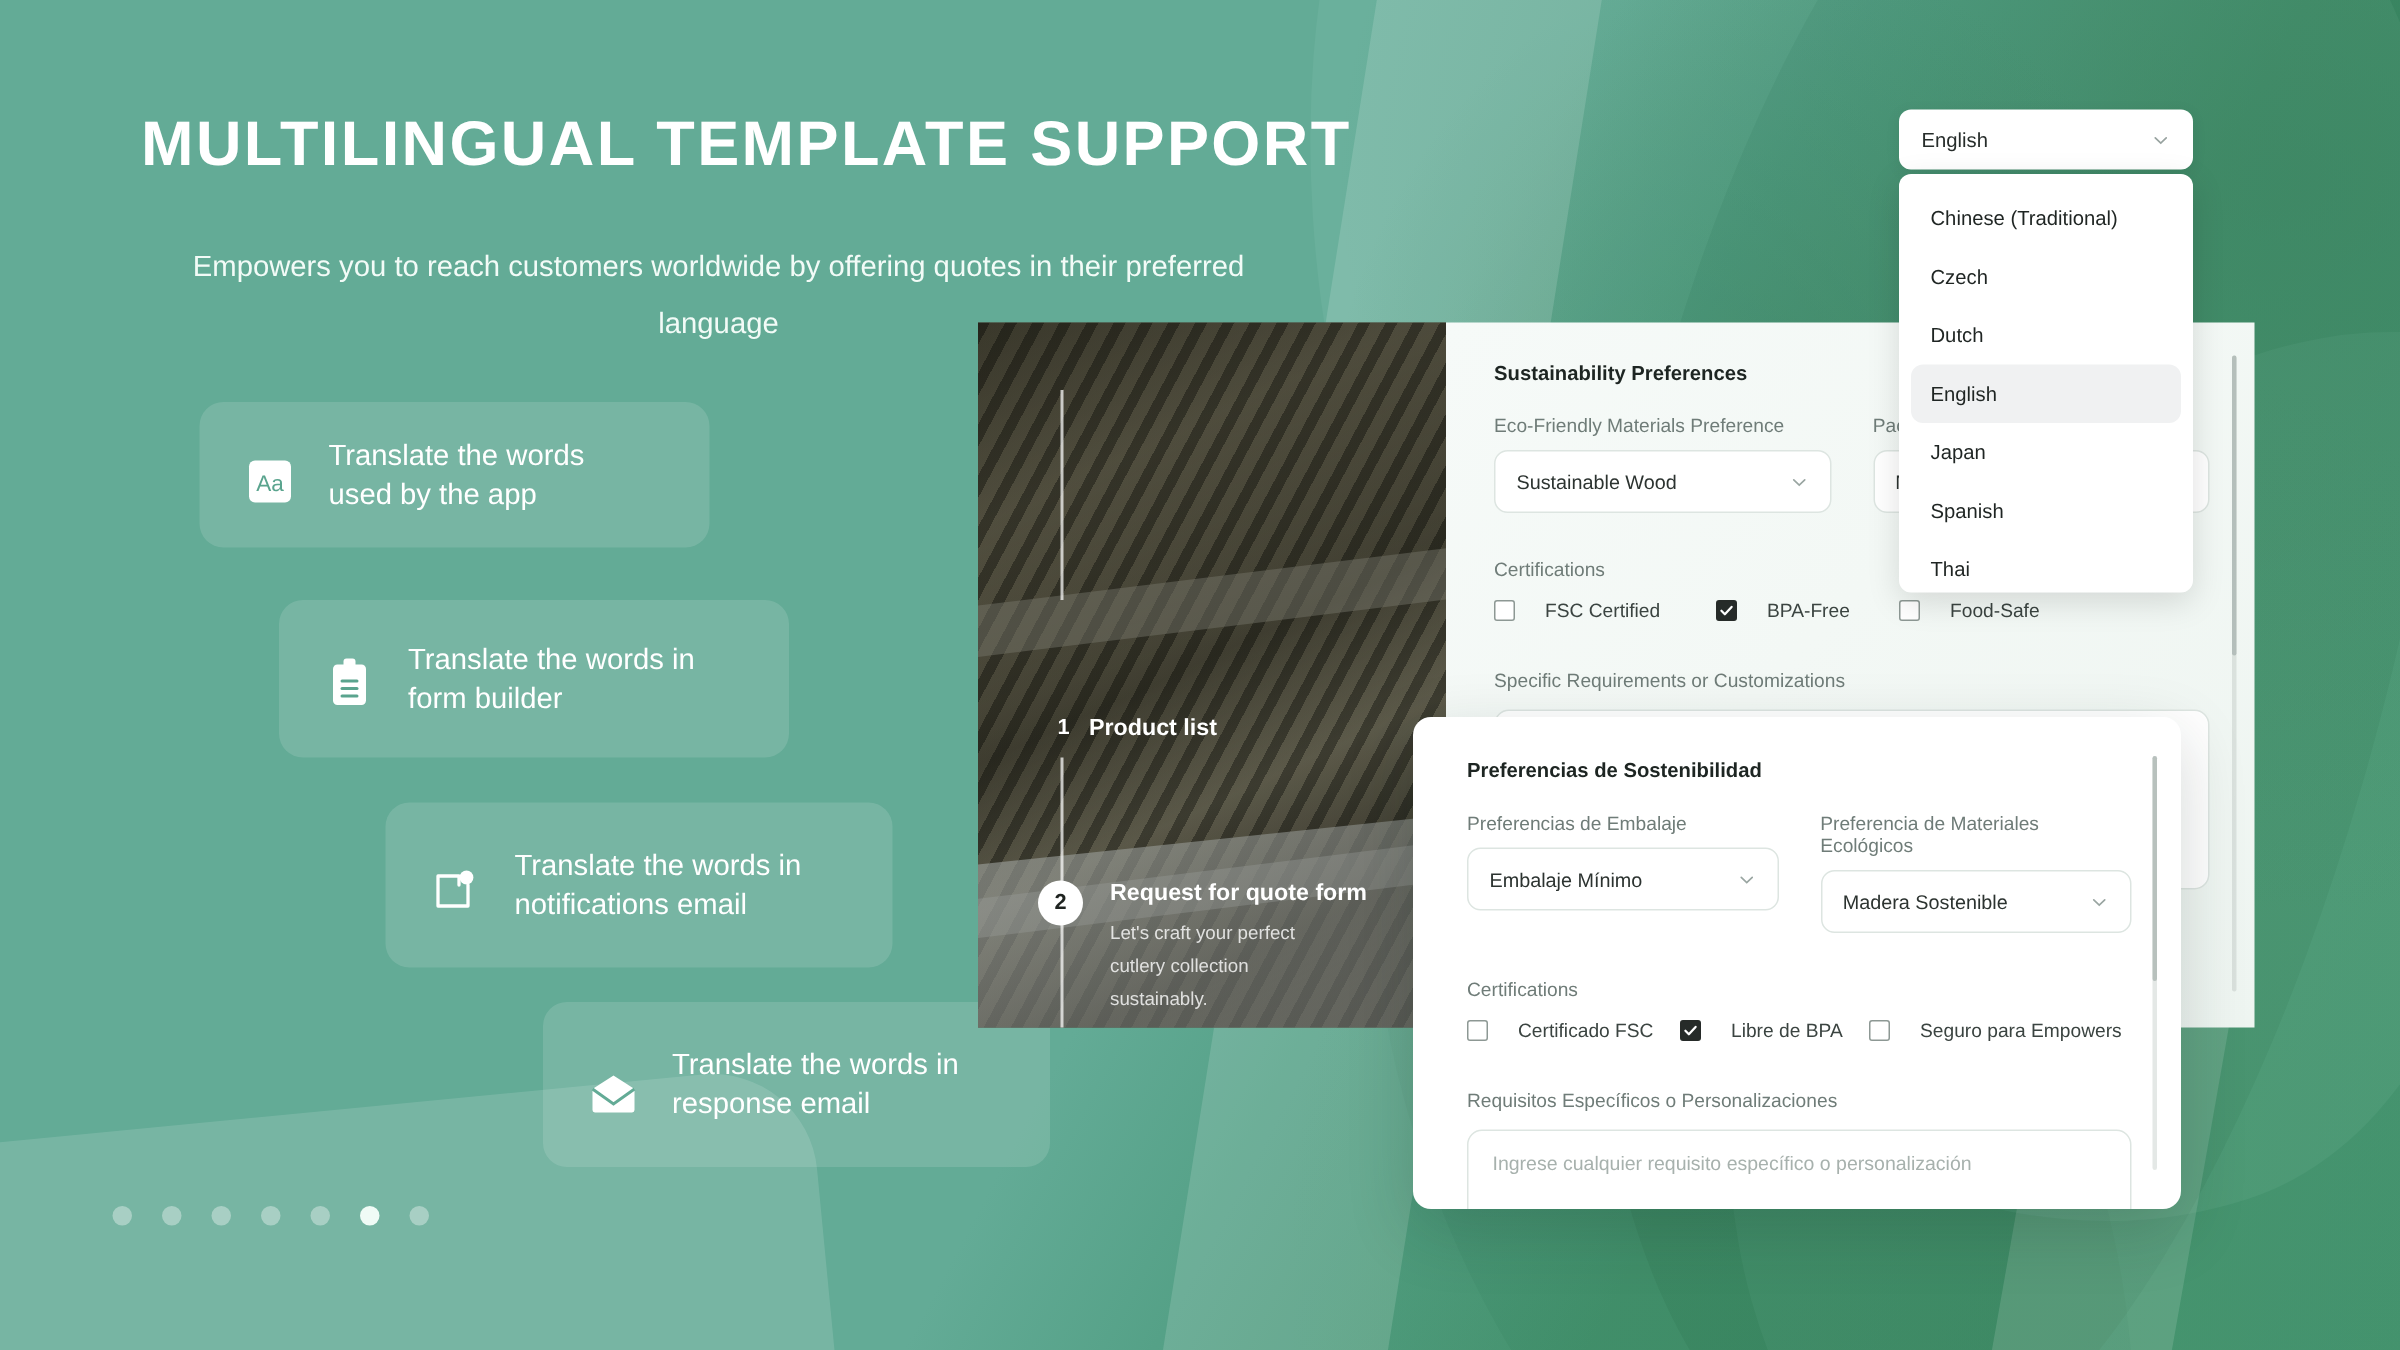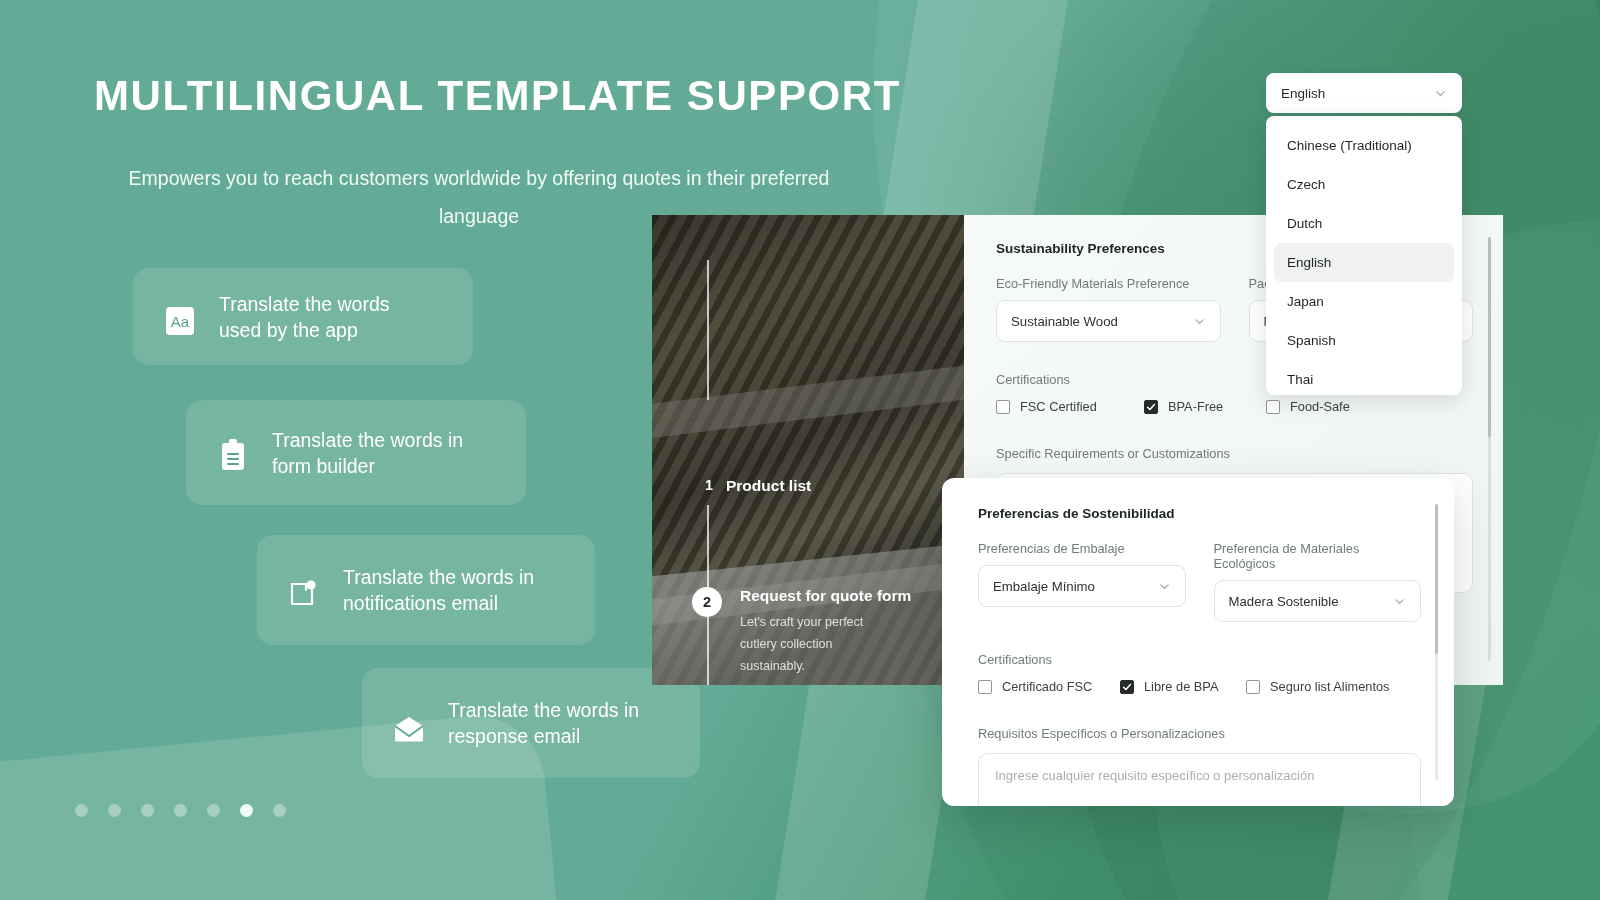--- a/index.html
+++ b/index.html
@@ -189,21 +189,21 @@
   .fp-select {
     height: 42px; border: 1px solid #dde5e1; border-radius: 9px;
     background: #ffffff;
     display: flex; align-items: center; justify-content: space-between;
     padding: 0 14px;
     font-size: 13.2px; color: #2c3330;
   }
   .chev { width: 13px; height: 13px; color: #9aa6a2; }
   .fp-cert-label { font-size: 12.8px; color: #6f7c78; margin: 30px 0 12px; }
   .cbrow { display: flex; gap: 0; }
-  .cbitem { display: flex; align-items: center; gap: 10px; font-size: 12.8px; color: #3b4441; }
+  .cbitem { display: flex; align-items: center; gap: 20px; font-size: 12.8px; color: #3b4441; }
   .cbbox {
     width: 14px; height: 14px; border: 1.3px solid #8d9894; border-radius: 2px;
     background: #ffffff; flex: 0 0 14px;
     display: flex; align-items: center; justify-content: center;
   }
   .cbbox.checked { background: #262b29; border-color: #262b29; }
   .cbbox.checked svg { display: block; }
   .cbbox svg { display: none; }
   .fp-spec { font-size: 12.8px; color: #6f7c78; margin-top: 32px; }
   .fp-textarea {
@@ -468,21 +468,21 @@
         <label class="cbitem" style="width:126px">
           <span class="cbbox checked">
               <svg width="10" height="10" viewBox="0 0 10 10">
                 <path d="M1.6 5.2 3.9 7.5 8.4 2.6" fill="none" stroke="#fff" stroke-width="1.5" stroke-linecap="round" stroke-linejoin="round"></path>
               </svg>
             </span>
           <span>Libre de BPA</span>
         </label>
         <label class="cbitem">
           <span class="cbbox"></span>
-          <span>Seguro list Alimentos</span>
+          <span>Seguro para Empowers</span>
         </label>
       </div>
 
       <div class="fp-spec">Requisitos Específicos o Personalizaciones</div>
       <div class="fp-textarea">Ingrese cualquier requisito específico o personalización</div>
     </div>
     <div class="es-scroll"></div>
     <div class="es-scroll-thumb"></div>
   </div>
 

